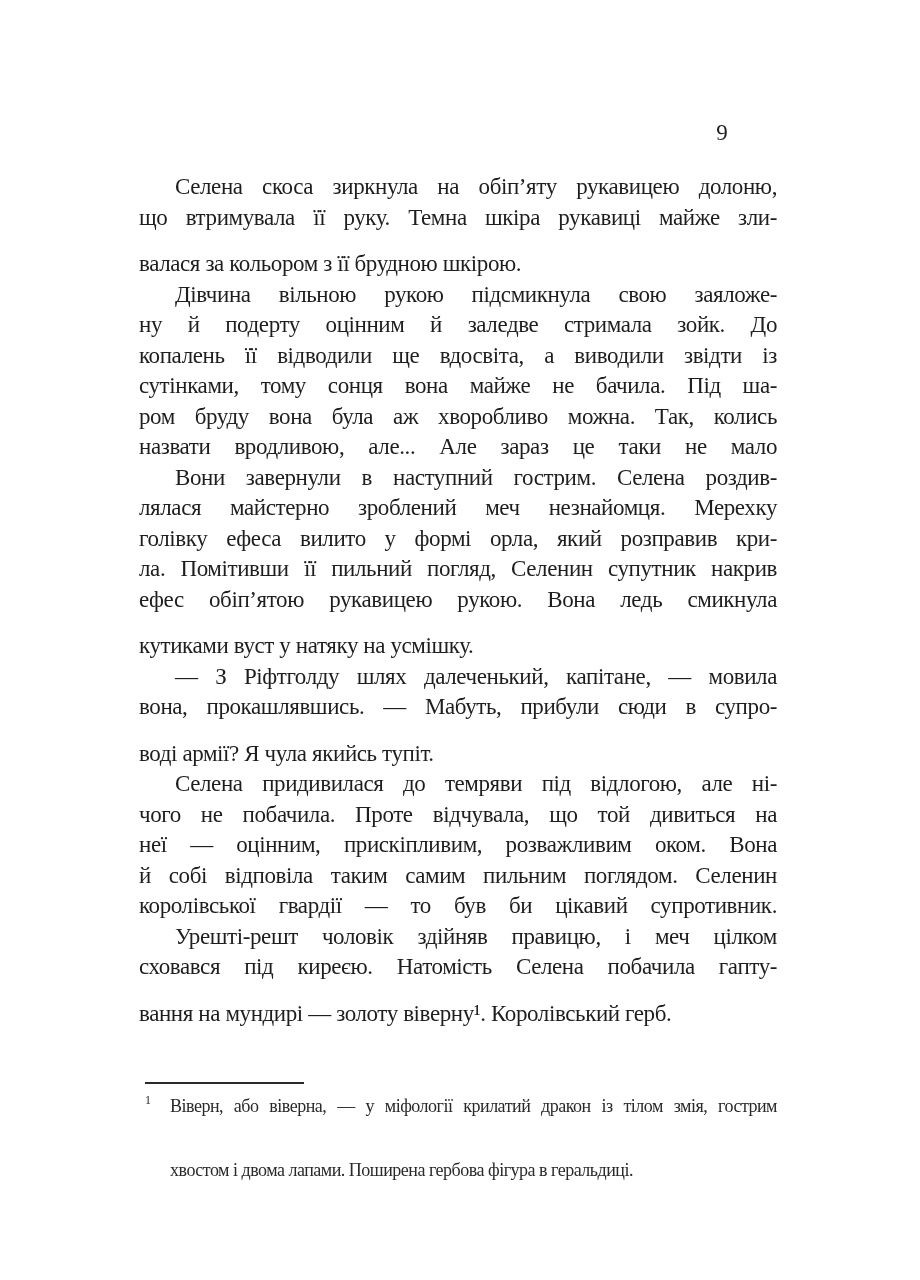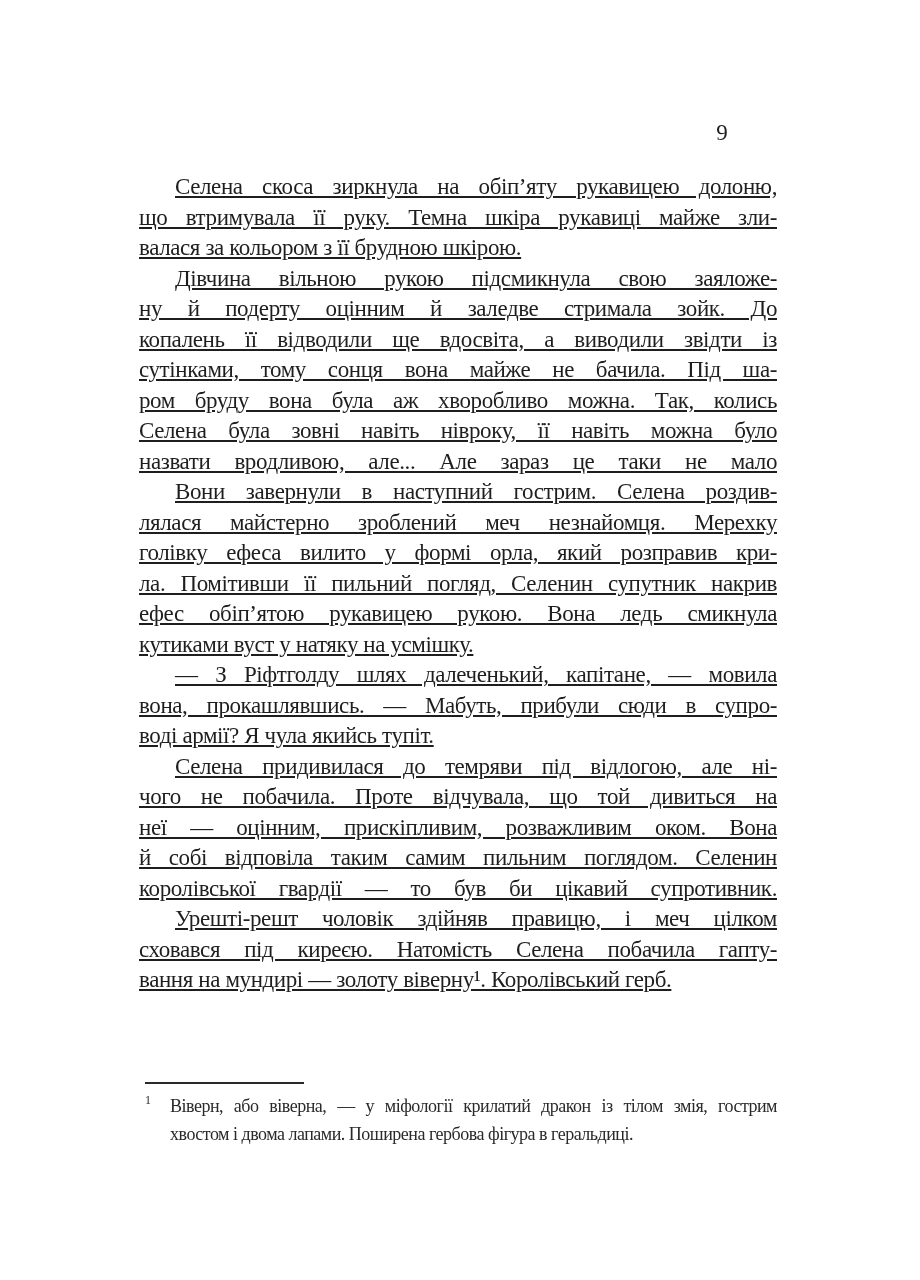--- a/index.html
+++ b/index.html
@@ -35,27 +35,27 @@
     font-size: 23px;
     letter-spacing: -0.4px;
     color: #1e1e1e;
   }
   .line {
     height: 30.5px;
     line-height: 30.5px;
     text-align: justify;
     text-align-last: justify;
     overflow: visible;
-    text-decoration: underline;
   }
   .line.indent {
     text-indent: 36px;
   }
   .line.last {
     text-align-last: left;
+    margin-top: 16px;
   }
   .footnote-separator {
     position: absolute;
     left: 145px;
     top: 1082px;
     width: 159px;
     height: 0;
     border-top: 2px solid #2a2a2a;
   }
   .footnote {
@@ -70,20 +70,21 @@
   .fn-line {
     position: relative;
     padding-left: 31px;
     height: 28px;
     line-height: 28px;
     text-align: justify;
     text-align-last: justify;
   }
   .fn-line.last {
     text-align-last: left;
+    margin-top: 36px;
   }
   .fn-marker {
     position: absolute;
     left: 6px;
     top: 2px;
     font-size: 12px;
     line-height: 12px;
   }
 </style>
 </head>
@@ -94,21 +95,20 @@
 
   <div class="body-text">
       <div class="line indent">Селена скоса зиркнула на обіп’яту рукавицею долоню,</div>
       <div class="line">що втримувала її руку. Темна шкіра рукавиці майже зли-</div>
       <div class="line last">валася за кольором з її брудною шкірою.</div>
       <div class="line indent">Дівчина вільною рукою підсмикнула свою заяложе-</div>
       <div class="line">ну й подерту оцінним й заледве стримала зойк. До</div>
       <div class="line">копалень її відводили ще вдосвіта, а виводили звідти із</div>
       <div class="line">сутінками, тому сонця вона майже не бачила. Під ша-</div>
       <div class="line">ром бруду вона була аж хворобливо можна. Так, колись</div>
-      <div class="line">Селена була зовні навіть нівроку, її навіть можна було</div>
       <div class="line">назвати вродливою, але... Але зараз це таки не мало</div>
       <div class="line indent">Вони завернули в наступний гострим. Селена роздив-</div>
       <div class="line">лялася майстерно зроблений меч незнайомця. Мерехку</div>
       <div class="line">голівку ефеса вилито у формі орла, який розправив кри-</div>
       <div class="line">ла. Помітивши її пильний погляд, Селенин супутник накрив</div>
       <div class="line">ефес обіп’ятою рукавицею рукою. Вона ледь смикнула</div>
       <div class="line last">кутиками вуст у натяку на усмішку.</div>
       <div class="line indent">— З Ріфтголду шлях далеченький, капітане, — мовила</div>
       <div class="line">вона, прокашлявшись. — Мабуть, прибули сюди в супро-</div>
       <div class="line last">воді армії? Я чула якийсь тупіт.</div>

